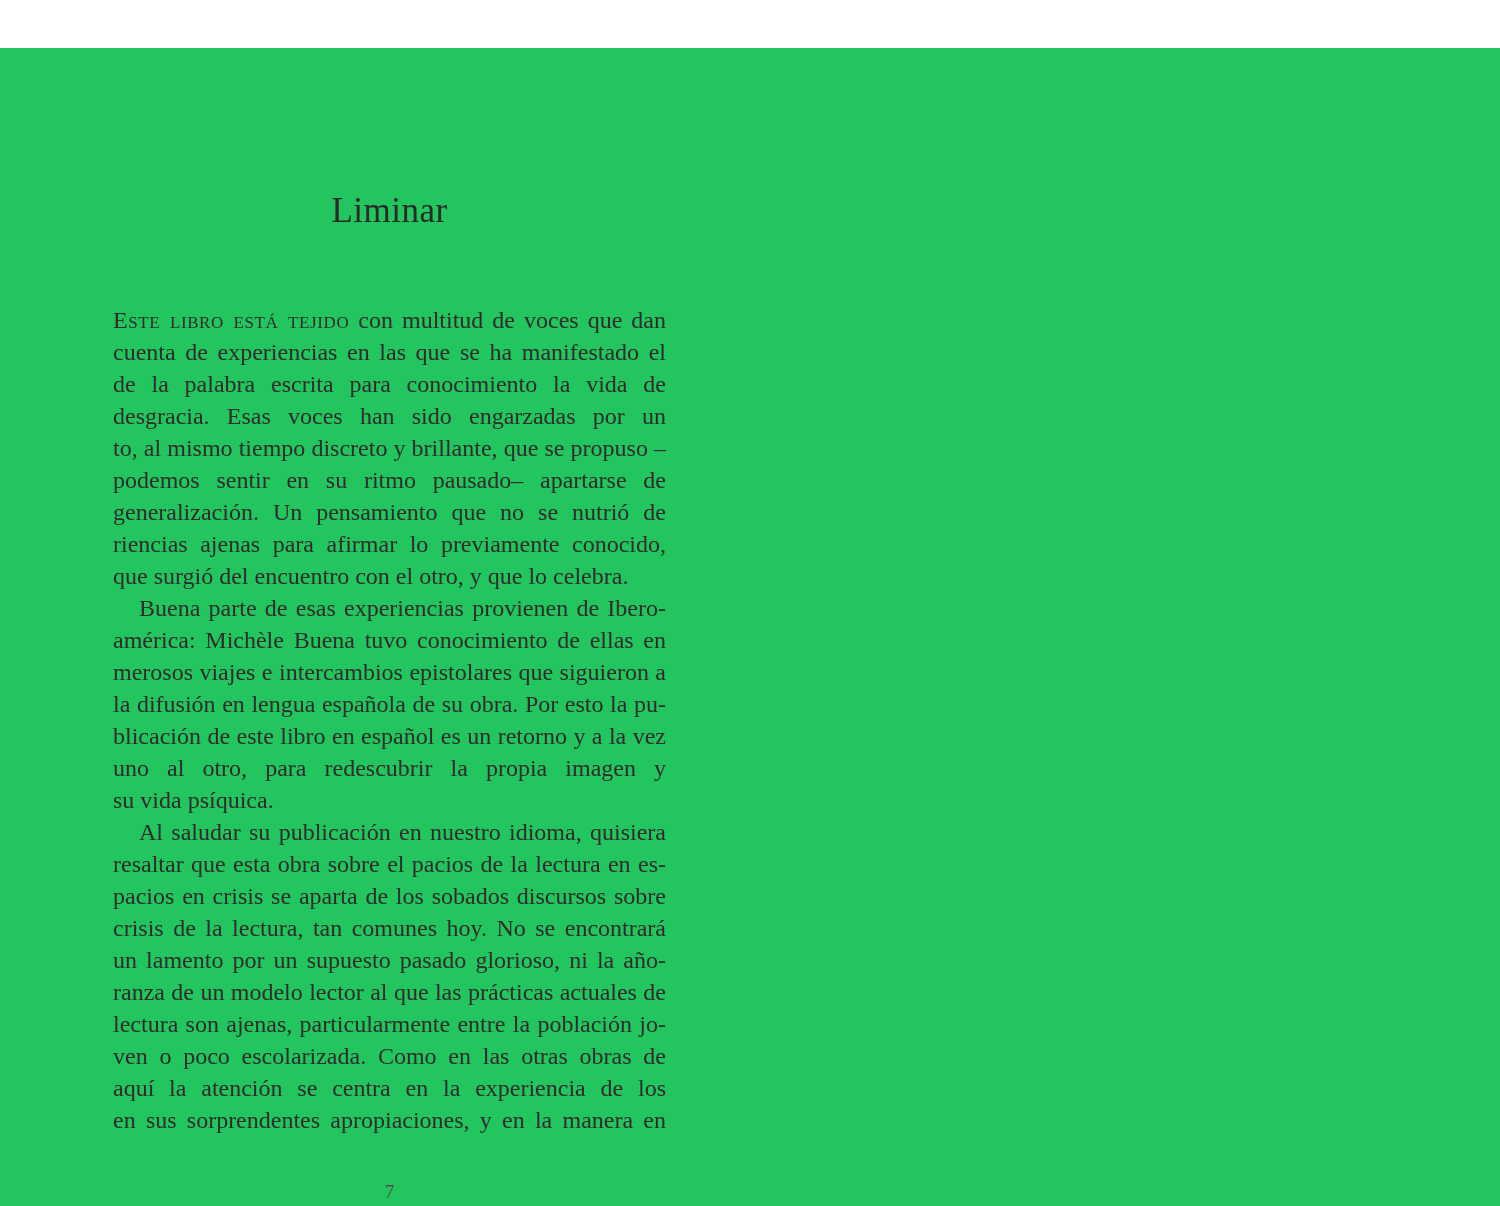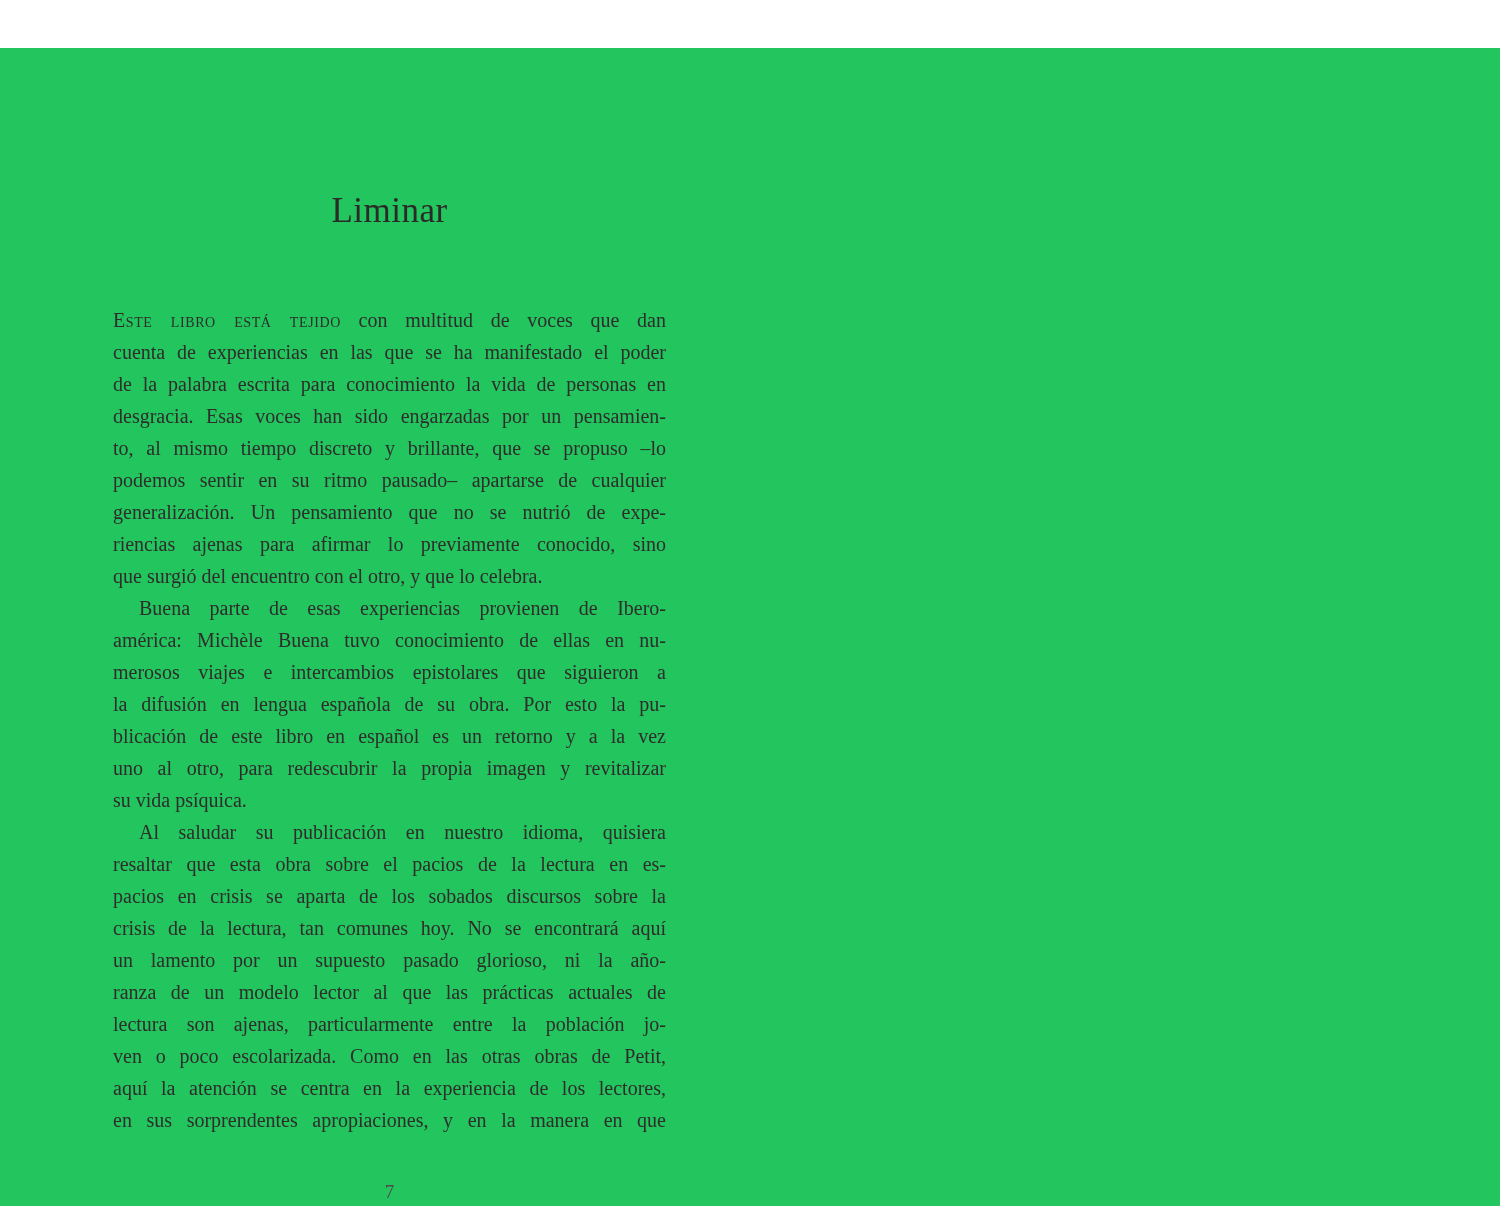--- a/index.html
+++ b/index.html
@@ -34,21 +34,21 @@
     text-align: center;
     font-size: 35px;
     font-weight: normal;
     letter-spacing: 0.5px;
     color: #2b2a28;
   }
 
   .body-text {
     position: absolute;
     width: 553px;
-    font-size: 20px;
+    font-size: 24px;
     line-height: 32px;
     color: #2e2d2b;
   }
   #left-body  { left: 113px; top: 256px; }
 
   .para { margin: 0; }
   .line {
     height: 32px;
     overflow: hidden;
     text-align: justify;

